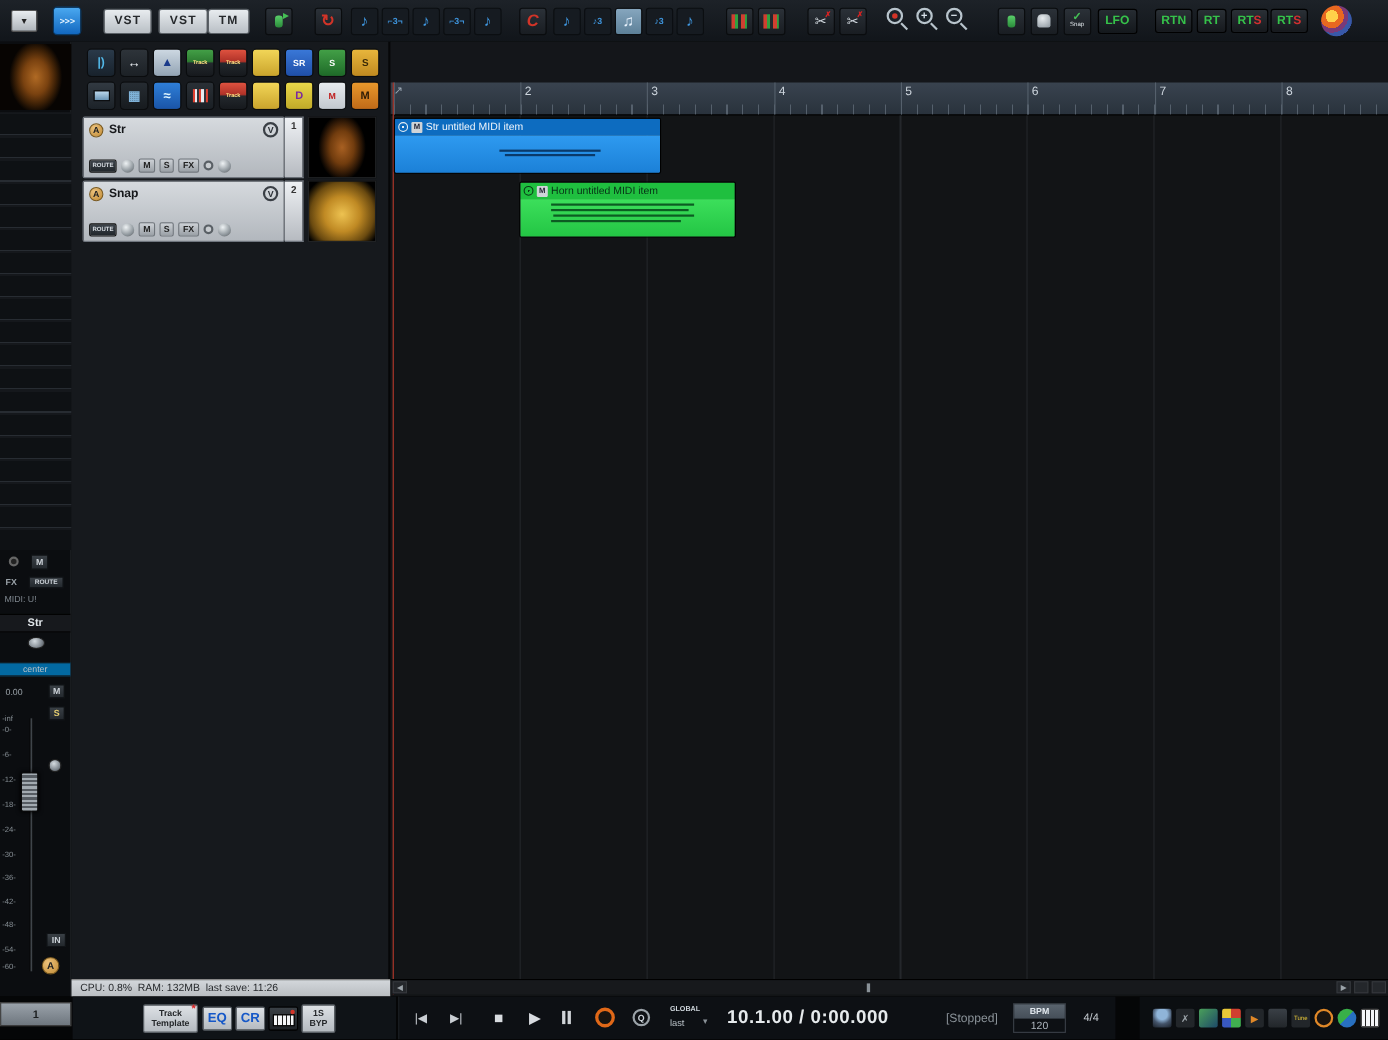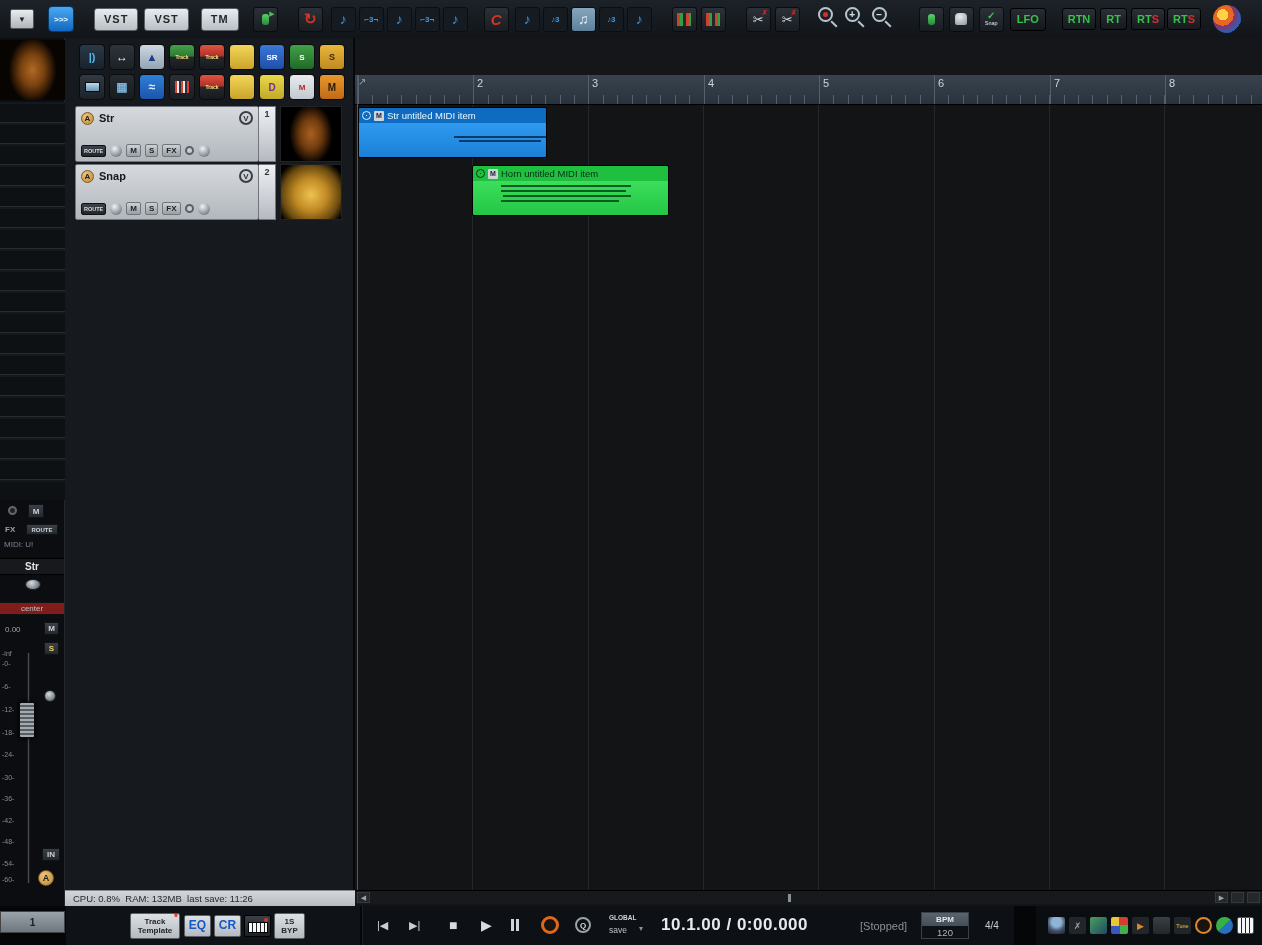--- a/index.html
+++ b/index.html
@@ -117,21 +117,21 @@
     border-bottom:1px solid #000;color:#cdd5dd}
   .tickarea{position:absolute;left:3px;right:0;bottom:0;height:9px;
     background:repeating-linear-gradient(90deg,#55606c 0 1px,transparent 1px 14.4px)}
   .mline{position:absolute;top:0;bottom:0;width:1px;background:#55606c}
   .mlabel2{position:absolute;top:2px;font-size:11px;color:#cdd5dd}
   #grid{left:0;top:67px;width:100%;height:785px;
     background-image:repeating-linear-gradient(90deg,#24272b 0 1px,transparent 1px 115.3px);background-position:2px 0}
   #edit-cursor{left:2px;top:37px;width:1px;height:829px;background:#b23527}
   .item{position:absolute;height:51px;border-radius:2px;overflow:hidden;border:1px solid #000}
   .titlebar{height:15px;display:flex;align-items:center;gap:3px;padding:0 3px;font-size:9.5px}
-  .item1{left:3px;top:69px;width:189px}
+  .item1{left:3px;top:69px;width:243px}
   .item1 .titlebar{background:#0d6cc0;color:#eef4fb}
   .item1 .ibody{background:linear-gradient(#2e9af0,#1a7fd6);height:36px;position:relative}
   .item1 .nline{position:absolute;height:2px;background:#0a3a6a}
   .item2{left:117px;top:127px;width:197px}
   .item2 .titlebar{background:#1fbf3f;color:#073016}
   .item2 .ibody{background:linear-gradient(#3cdf5b,#22c443);height:36px;position:relative}
   .item2 .nline{position:absolute;height:2px;background:#0c5c22}
   .clock{width:9px;height:9px;border-radius:50%;border:1px solid #e6eef4;
     background:radial-gradient(circle,#e6eef4 0 18%,transparent 20%)}
   .mbadge{width:10px;height:10px;background:#cfd4d8;color:#223;font-size:7px;font-weight:bold;
@@ -170,21 +170,21 @@
 </head>
 <body>
 
 <div id="app">
 
   <div id="top-toolbar" class="abs">
     <div class="mini-drop">▼</div>
     <div class="blue-sq">&gt;&gt;&gt;</div>
     <div class="btn3d" style="margin-left:20px">VST</div>
     <div class="btn3d" style="margin-left:6px">VST</div>
-    <div class="btn3d" style="margin-left:12px">TM</div>
+    <div class="btn3d" style="margin-left:0">TM</div>
     <div class="ic dark-ic" style="margin-left:14px">
       <span class="greenfig"></span>
       <span style="color:#45c055;font-size:7px;position:absolute;right:2px;top:2px">▶</span>
     </div>
     <div class="ic dark-ic redglyph" style="margin-left:20px">↻</div>
     <div class="fx" style="margin-left:8px;gap:3px">
       <div class="ic note">♪</div>
       <div class="ic note trip">⌐3¬</div>
       <div class="ic note">♪</div>
       <div class="ic note trip">⌐3¬</div>
@@ -250,21 +250,21 @@
   <div id="left-strip" class="abs">
     <div class="abs violin-img"></div>
     <div class="abs striprows"></div>
     <span class="abs" style="left:8px;top:468px;width:9px;height:9px;border-radius:50%;border:2px solid #666;background:#222"></span>
     <div class="abs tinybtn" style="left:28px;top:466px;width:16px;height:14px;font-size:8px">M</div>
     <span class="abs mlabel" style="left:5px;top:487px;font-weight:bold">FX</span>
     <div class="abs tinybtn" style="left:26px;top:486px;width:32px;height:11px;font-size:6px">ROUTE</div>
     <span class="abs" style="left:4px;top:502px;font-size:8px;color:#7e868e">MIDI: U!</span>
     <div class="abs" style="left:0;top:520px;width:64px;height:17px;background:#17191d;border-top:1px solid #000;border-bottom:1px solid #000;color:#dfe4e8;font-size:10px;font-weight:bold;display:flex;align-items:center;justify-content:center">Str</div>
     <div class="abs knob" style="left:25px;top:541px;width:16px;height:11px;border-radius:50%"></div>
-    <div class="abs" style="left:0;top:564px;width:64px;height:13px;background:#7f1d1d;border-top:1px solid #111;border-bottom:1px solid #111;color:#b8c0c6;font-size:8px;display:flex;align-items:center;justify-content:center">center</div>
+    <div class="abs" style="left:0;top:564px;width:64px;height:13px;background:#0369a1;border-top:1px solid #111;border-bottom:1px solid #111;color:#b8c0c6;font-size:8px;display:flex;align-items:center;justify-content:center">center</div>
     <span class="abs mlabel" style="left:5px;top:587px">0.00</span>
     <div class="abs tinybtn" style="left:44px;top:584px;width:15px;height:13px;font-size:8px">M</div>
     <div class="abs tinybtn" style="left:44px;top:604px;width:15px;height:13px;font-size:8px;color:#e8d070">S</div>
 
     <span class="abs db" style="top:612px">-inf</span>
     <span class="abs db" style="top:622px">-0-</span>
     <span class="abs db" style="top:645px">-6-</span>
     <span class="abs db" style="top:668px">-12-</span>
     <span class="abs db" style="top:691px">-18-</span>
     <span class="abs db" style="top:713px">-24-</span>
@@ -444,21 +444,21 @@
       <span class="tp" style="left:46px;top:13px;font-size:11px">▶|</span>
       <span class="tp" style="left:86px;top:11px;font-size:14px;color:#d8dce0">■</span>
       <span class="tp" style="left:118px;top:11px;font-size:14px;color:#d8dce0">▶</span>
       <span class="tp pausebars" style="left:148px;top:13px">
           <div></div>
           <div></div>
         </span>
       <span class="tp recring" style="left:178px;top:10px"></span>
       <span class="tp qcirc" style="left:212px;top:11px">Q</span>
       <span class="tp" style="left:246px;top:8px;font-size:6.5px;color:#cfd6dc;font-weight:bold">GLOBAL</span>
-      <span class="tp" style="left:246px;top:19px;font-size:8.5px;color:#b8c0c6">save</span>
+      <span class="tp" style="left:246px;top:19px;font-size:8.5px;color:#b8c0c6">last</span>
       <span class="tp" style="left:276px;top:18px;font-size:8px;color:#8a9298">▾</span>
       <span class="tp" style="left:298px;top:9px;font-size:17px;font-weight:bold;color:#e6eaec;letter-spacing:.5px">10.1.00 / 0:00.000</span>
       <span class="tp" style="left:497px;top:14px;font-size:11px;color:#8a9298">[Stopped]</span>
       <div id="bpm-box">
         <div class="strip">BPM</div>
         <div class="val">120</div>
       </div>
       <span class="tp" style="left:622px;top:14px;font-size:10px;color:#c6ccd2">4/4</span>
     </div>
 

